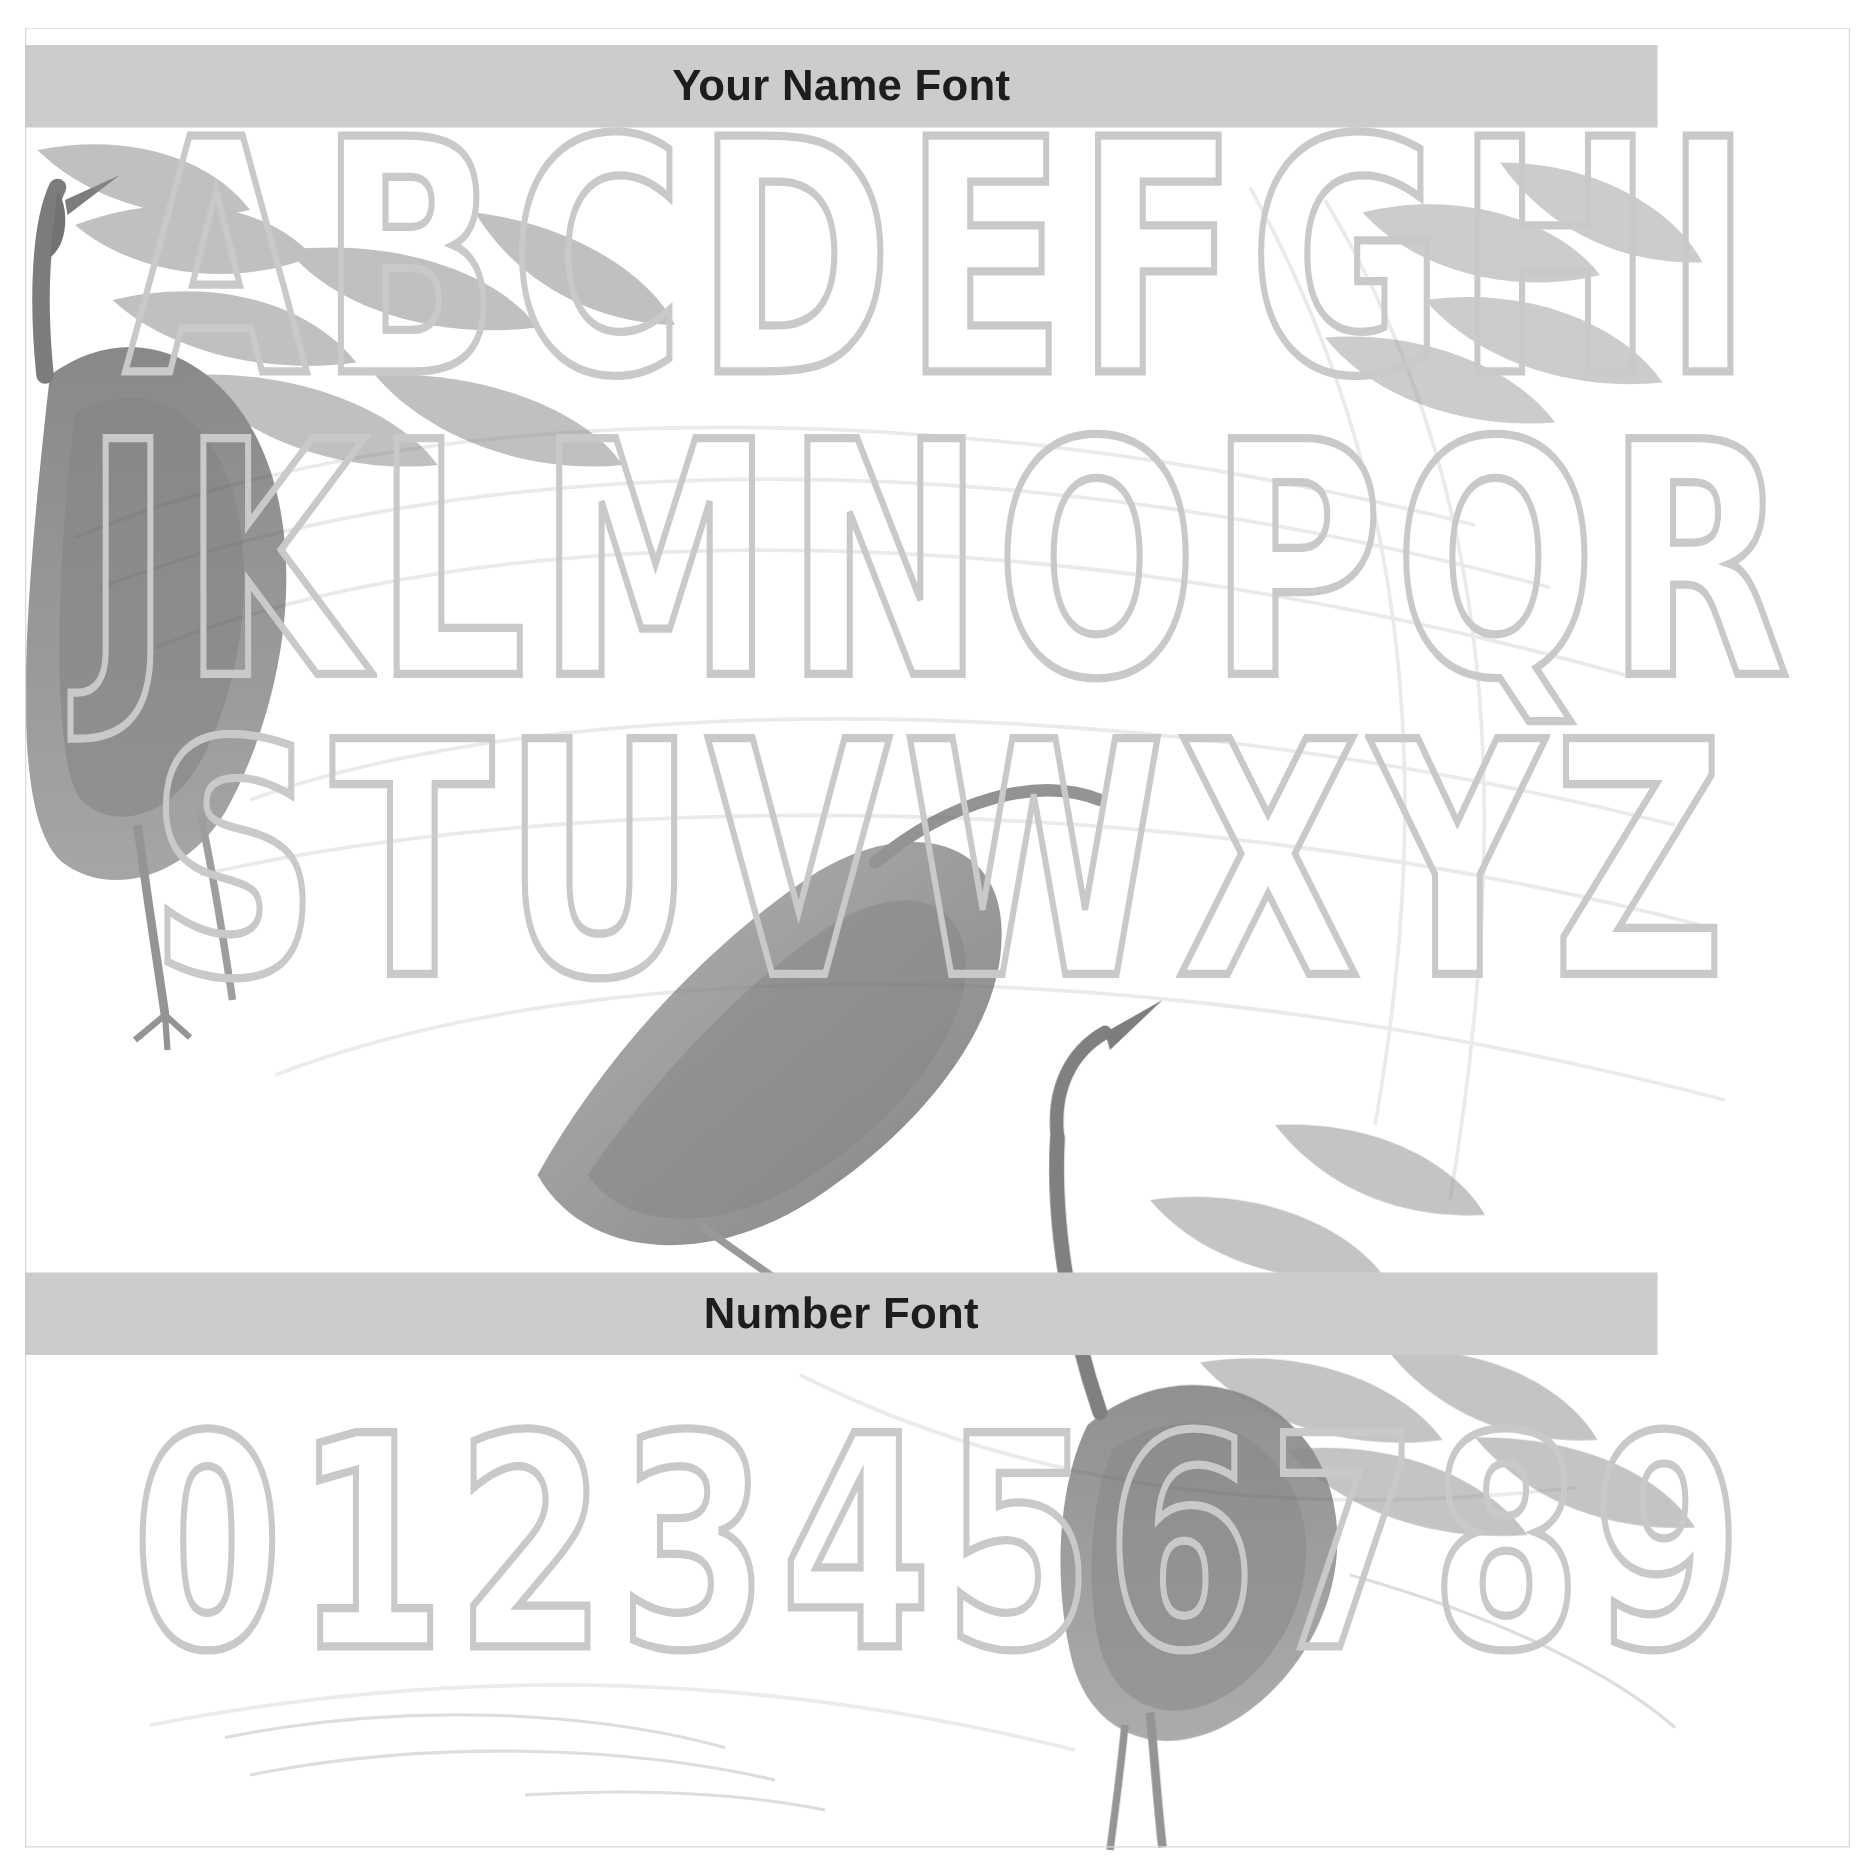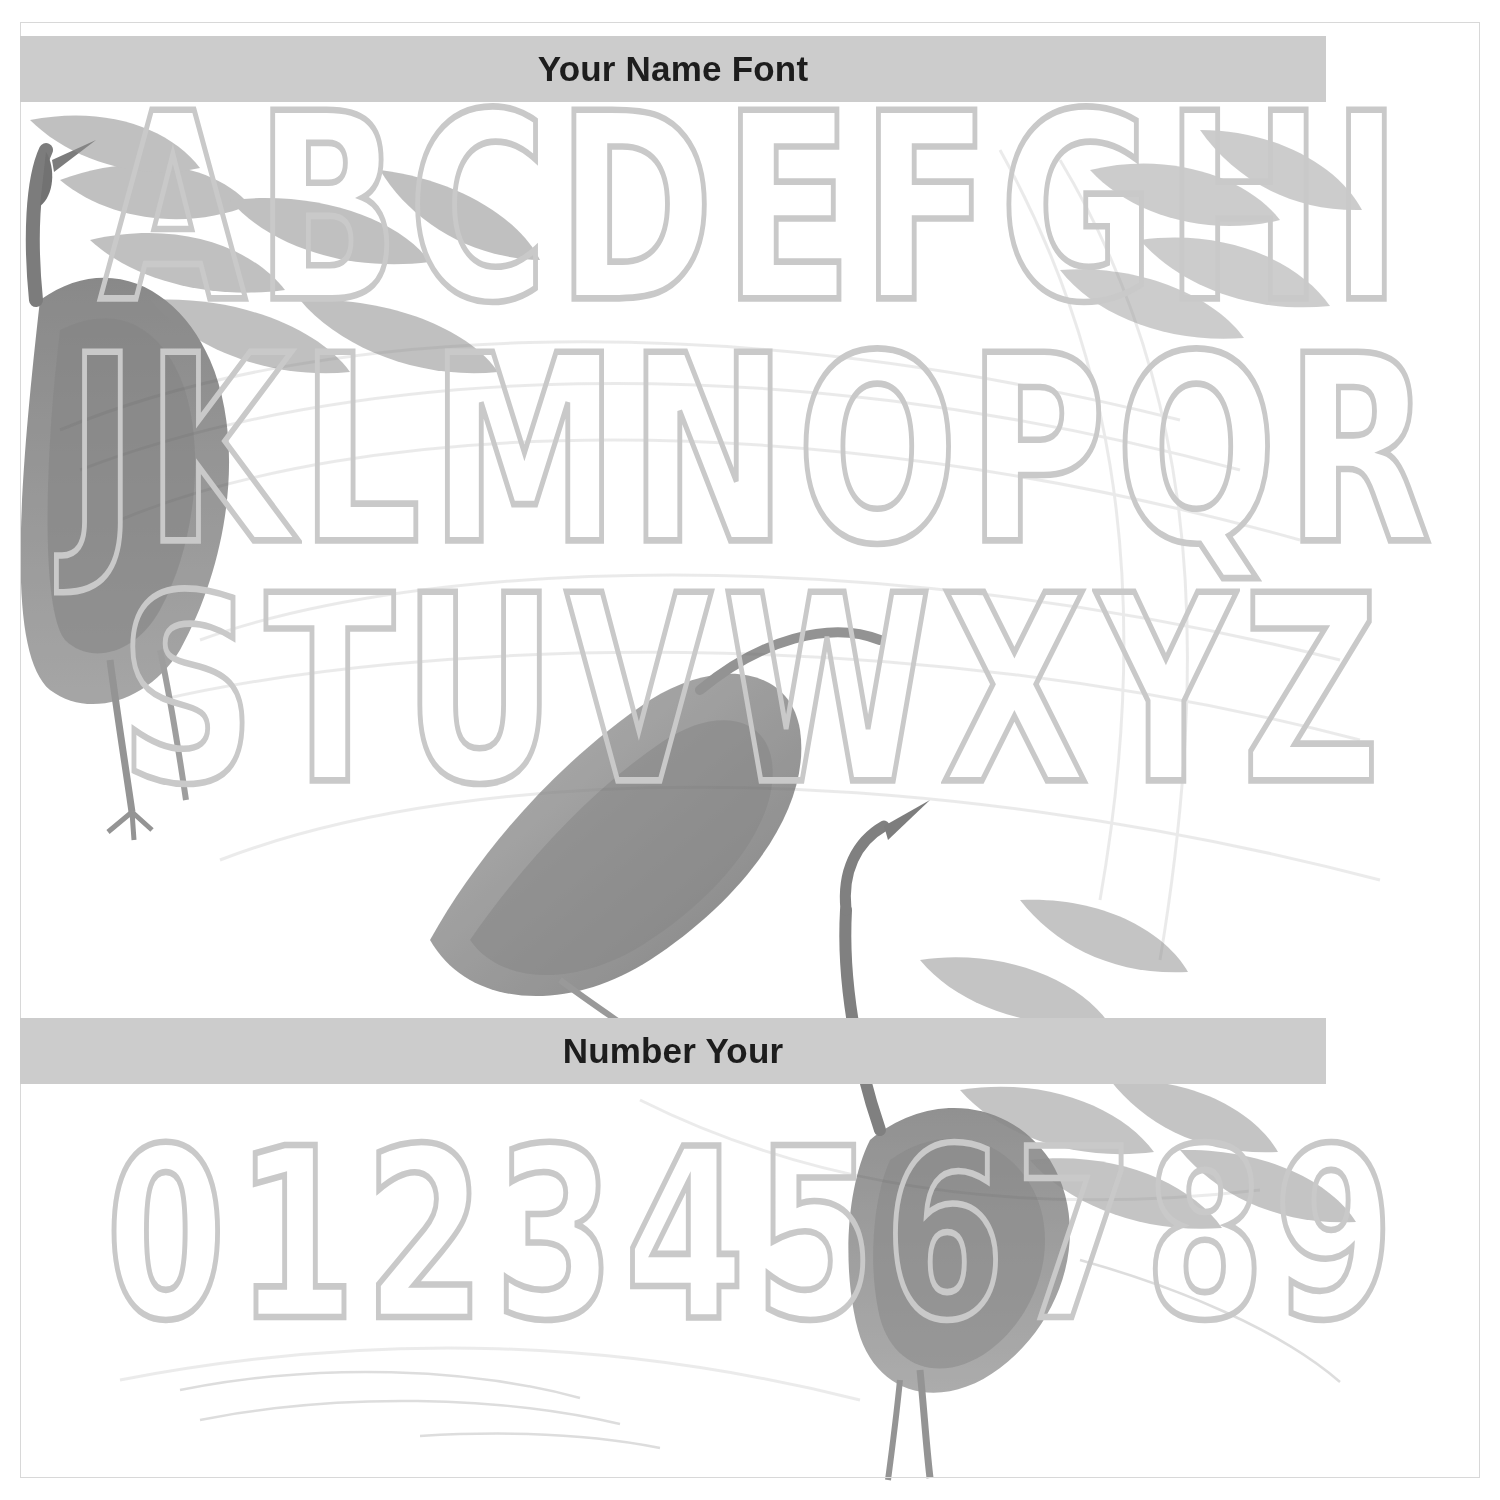--- a/index.html
+++ b/index.html
@@ -256,21 +256,21 @@
         <span class="glyph">V</span>
         <span class="glyph">W</span>
         <span class="glyph">X</span>
         <span class="glyph">Y</span>
         <span class="glyph">Z</span>
       </div>
     </div>
   </div>
 
   <div class="bar bar-number">
-    <div class="bar-title">Number Your</div>
+    <div class="bar-title">Number Font</div>
   </div>
 
   <div class="glyph-block numbers-block">
     <div class="glyph-row numbers-row">
       <div class="row-inner">
         <span class="glyph">0</span>
         <span class="glyph">1</span>
         <span class="glyph">2</span>
         <span class="glyph">3</span>
         <span class="glyph">4</span>

